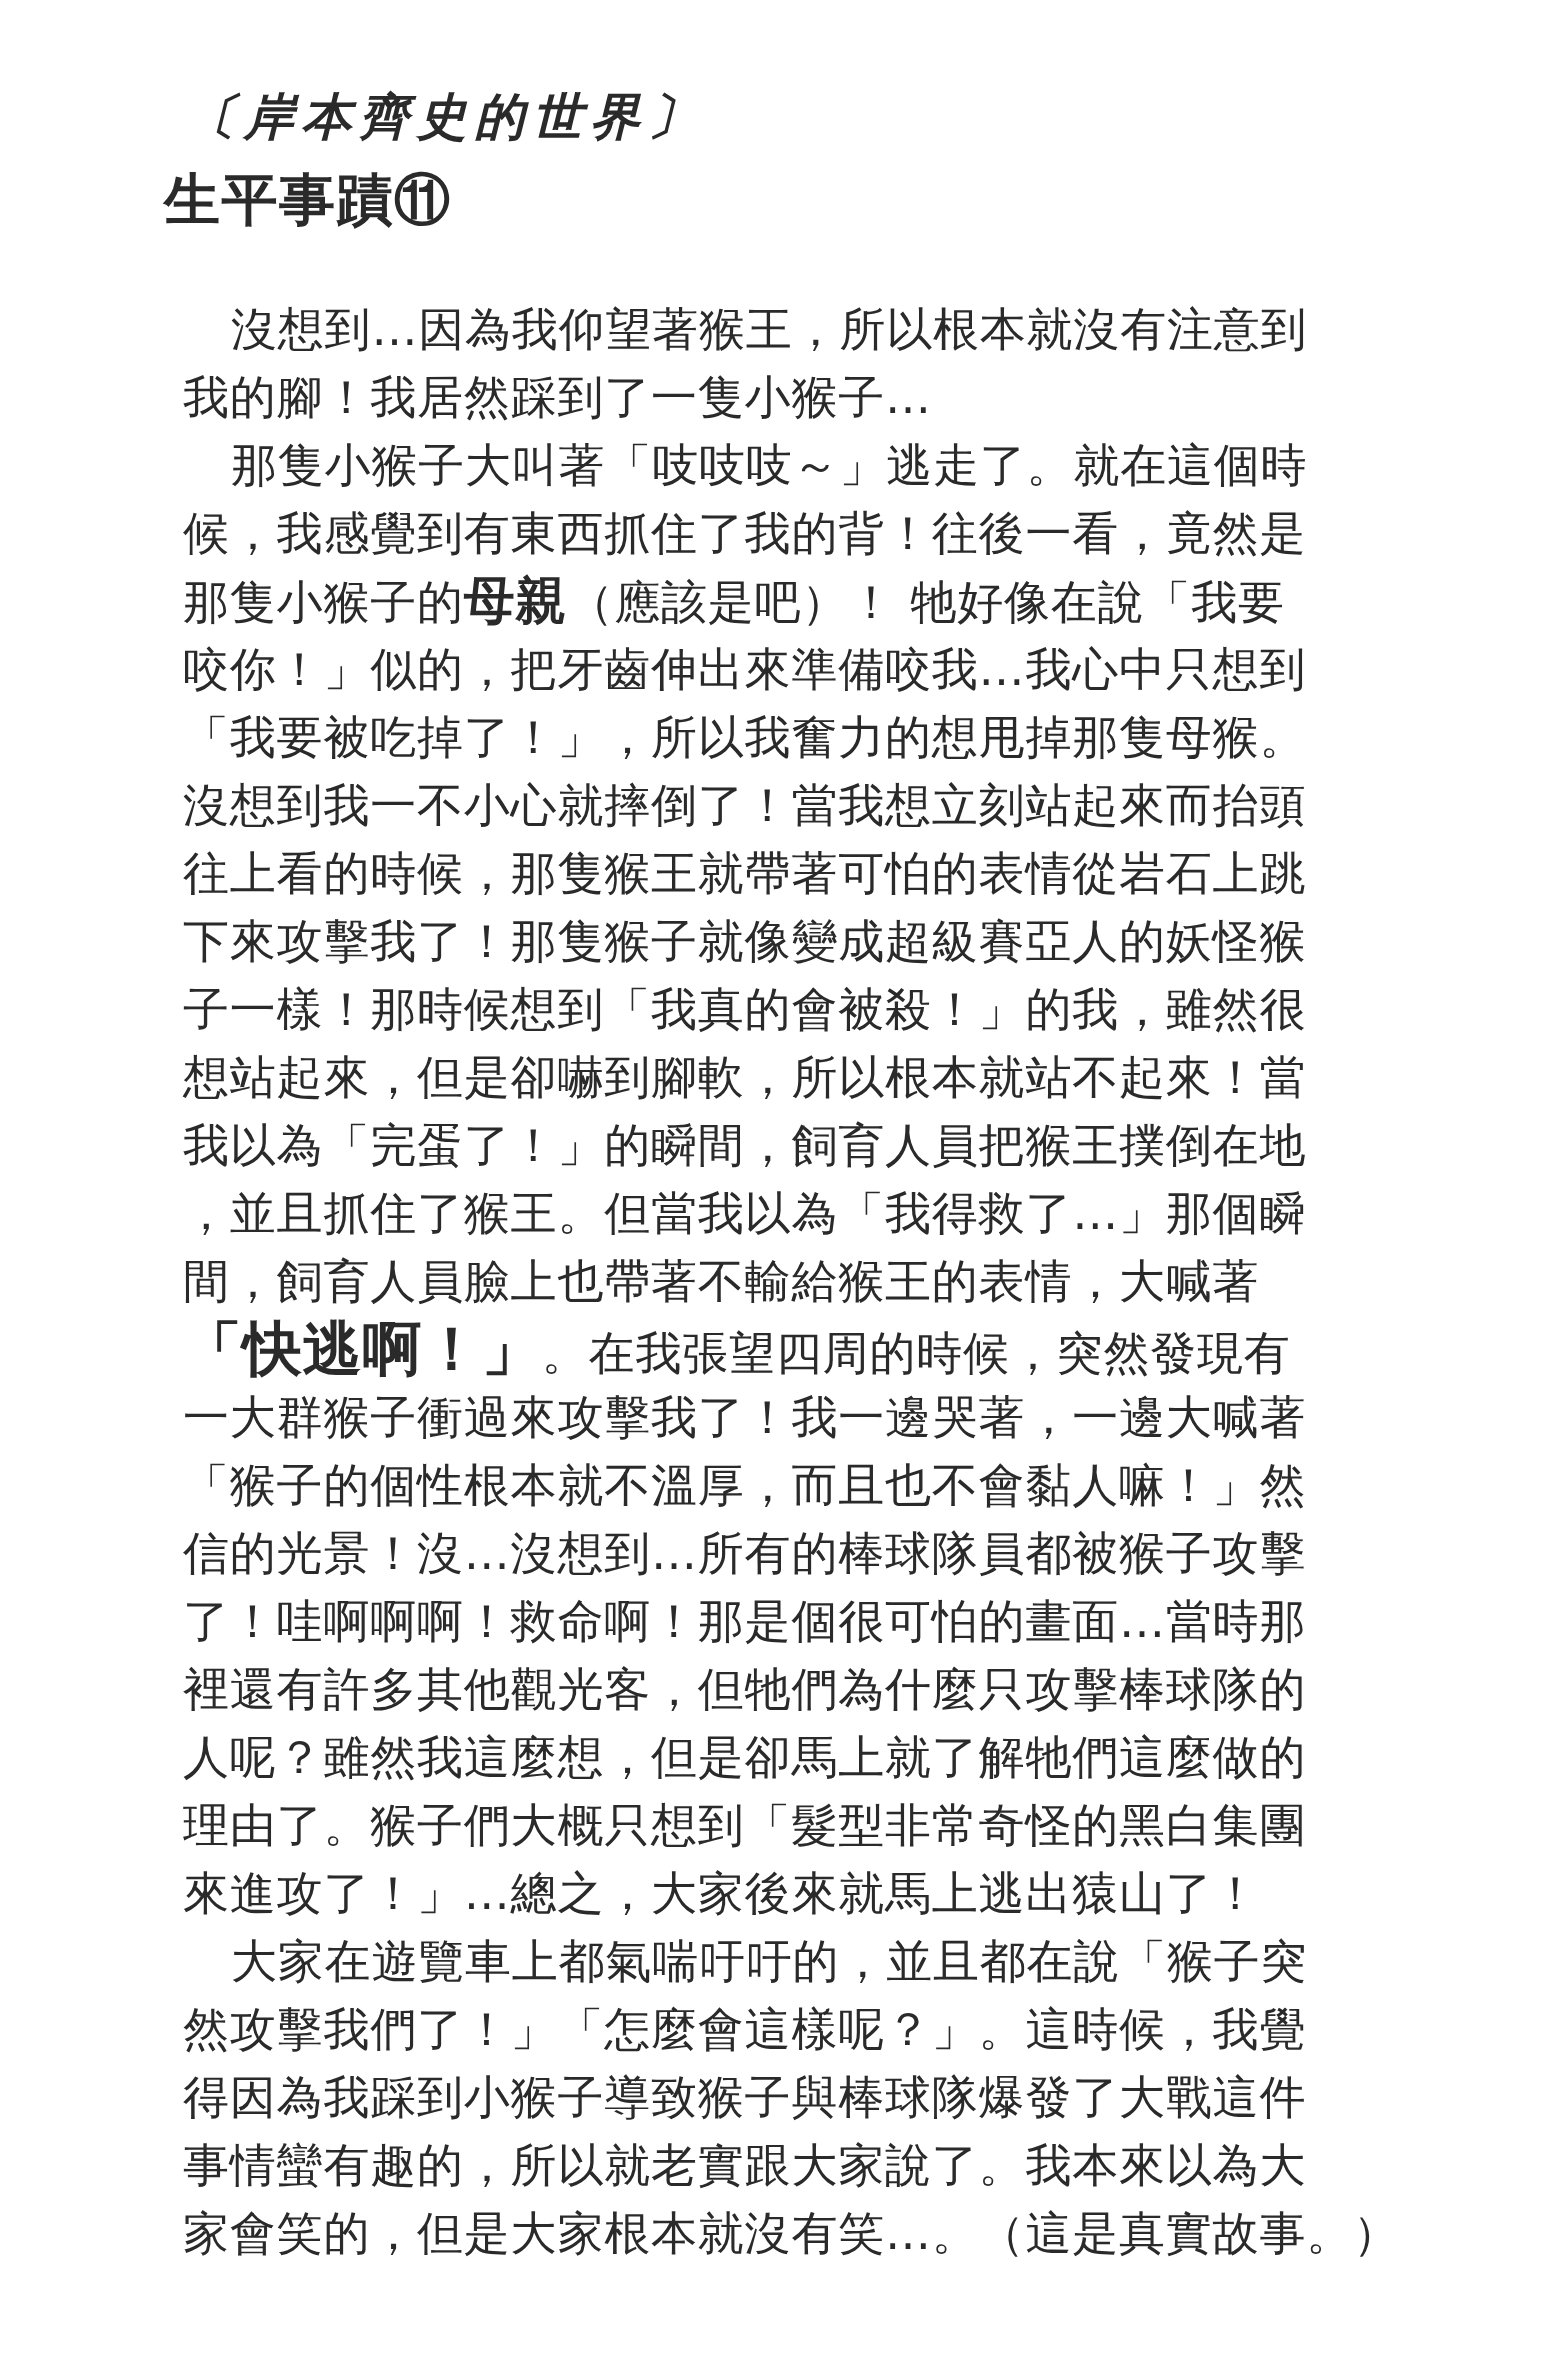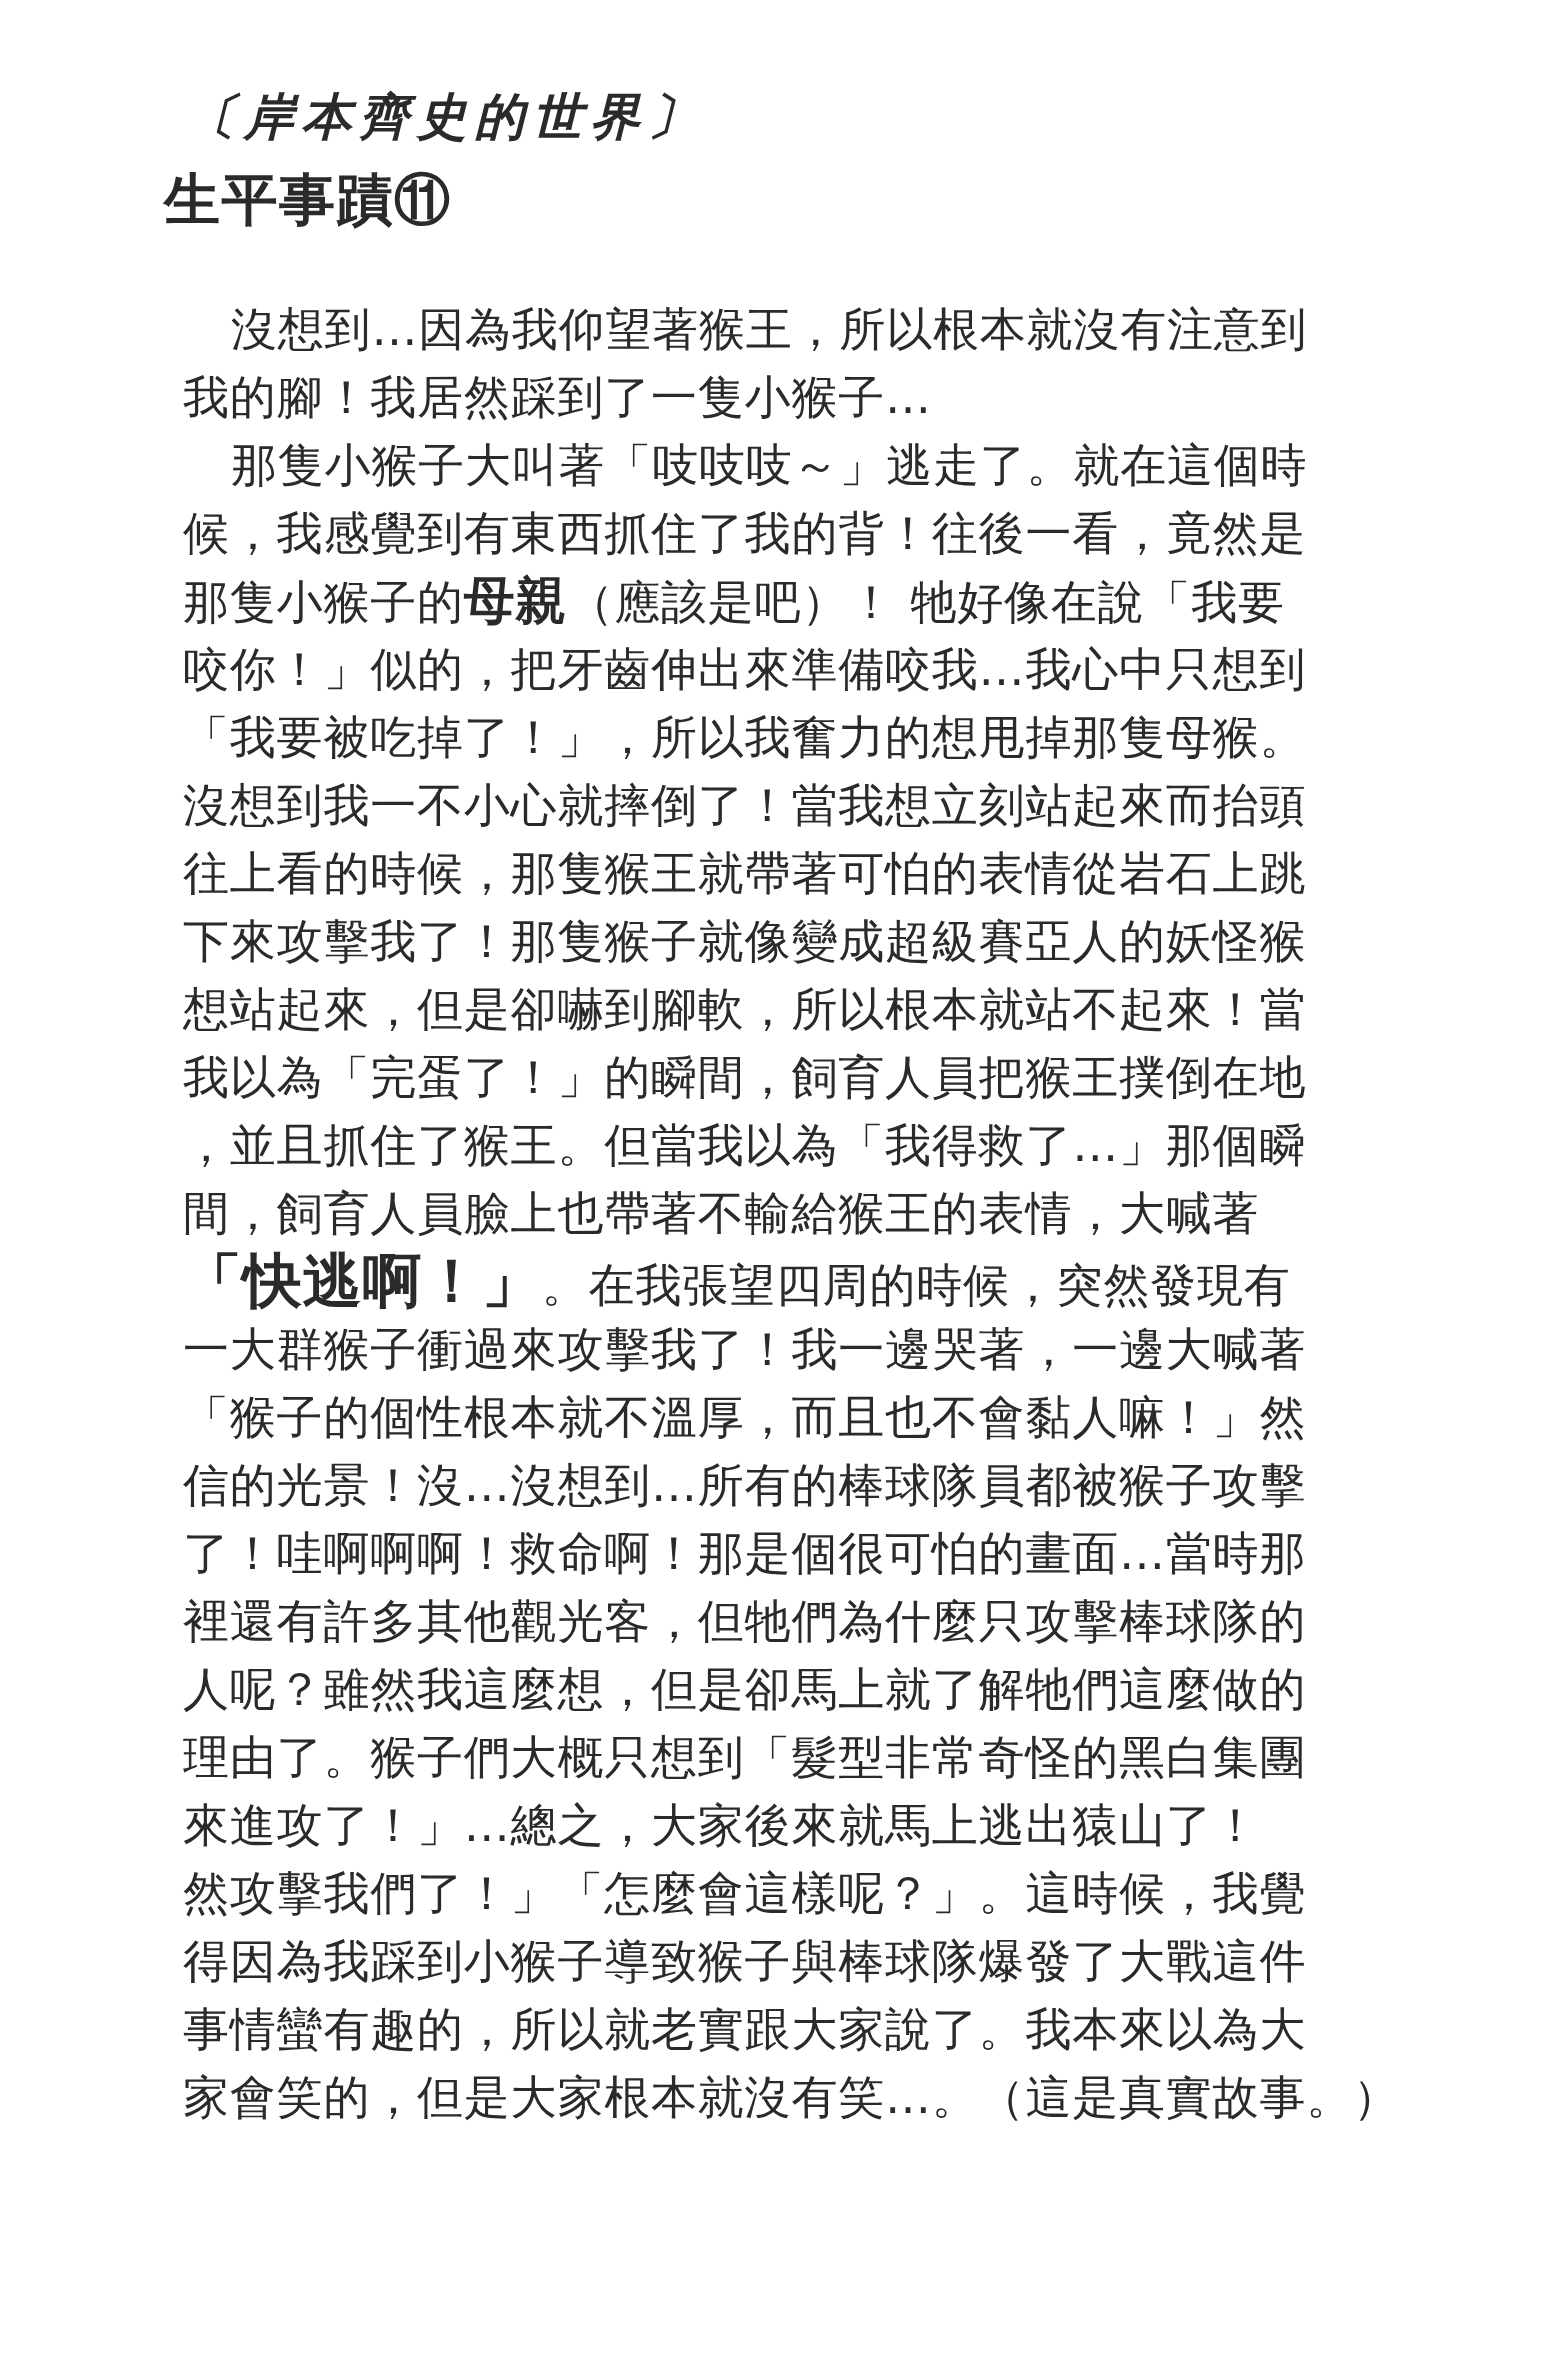--- a/index.html
+++ b/index.html
@@ -25,31 +25,33 @@
   <div class="line indent">沒想到…因為我仰望著猴王，所以根本就沒有注意到</div>
   <div class="line">我的腳！我居然踩到了一隻小猴子…</div>
   <div class="line indent">那隻小猴子大叫著「吱吱吱～」逃走了。就在這個時</div>
   <div class="line">候，我感覺到有東西抓住了我的背！往後一看，竟然是</div>
   <div class="line"><span>那隻小猴子的</span><span class="emph">母親</span><span>（應該是吧）！ 牠好像在說「我要</span></div>
   <div class="line">咬你！」似的，把牙齒伸出來準備咬我…我心中只想到</div>
   <div class="line">「我要被吃掉了！」，所以我奮力的想甩掉那隻母猴。</div>
   <div class="line">沒想到我一不小心就摔倒了！當我想立刻站起來而抬頭</div>
   <div class="line">往上看的時候，那隻猴王就帶著可怕的表情從岩石上跳</div>
   <div class="line">下來攻擊我了！那隻猴子就像變成超級賽亞人的妖怪猴</div>
+  <div class="line">子一樣！那時候想到「我真的會被殺！」的我，雖然很</div>
   <div class="line">想站起來，但是卻嚇到腳軟，所以根本就站不起來！當</div>
   <div class="line">我以為「完蛋了！」的瞬間，飼育人員把猴王撲倒在地</div>
   <div class="line">，並且抓住了猴王。但當我以為「我得救了…」那個瞬</div>
   <div class="line">間，飼育人員臉上也帶著不輸給猴王的表情，大喊著</div>
   <div class="line"><span></span><span class="emph-big">「快逃啊！」</span><span>。在我張望四周的時候，突然發現有</span></div>
   <div class="line">一大群猴子衝過來攻擊我了！我一邊哭著，一邊大喊著</div>
   <div class="line">「猴子的個性根本就不溫厚，而且也不會黏人嘛！」然</div>
   <div class="line">信的光景！沒…沒想到…所有的棒球隊員都被猴子攻擊</div>
   <div class="line">了！哇啊啊啊！救命啊！那是個很可怕的畫面…當時那</div>
   <div class="line">裡還有許多其他觀光客，但牠們為什麼只攻擊棒球隊的</div>
   <div class="line">人呢？雖然我這麼想，但是卻馬上就了解牠們這麼做的</div>
   <div class="line">理由了。猴子們大概只想到「髮型非常奇怪的黑白集團</div>
   <div class="line">來進攻了！」…總之，大家後來就馬上逃出猿山了！</div>
+  <div class="line indent">大家在遊覽車上都氣喘吁吁的，並且都在說「猴子突</div>
   <div class="line">然攻擊我們了！」「怎麼會這樣呢？」。這時候，我覺</div>
   <div class="line">得因為我踩到小猴子導致猴子與棒球隊爆發了大戰這件</div>
   <div class="line">事情蠻有趣的，所以就老實跟大家說了。我本來以為大</div>
   <div class="line">家會笑的，但是大家根本就沒有笑…。（這是真實故事。）</div>
 </div>
 
 
 </body></html>

